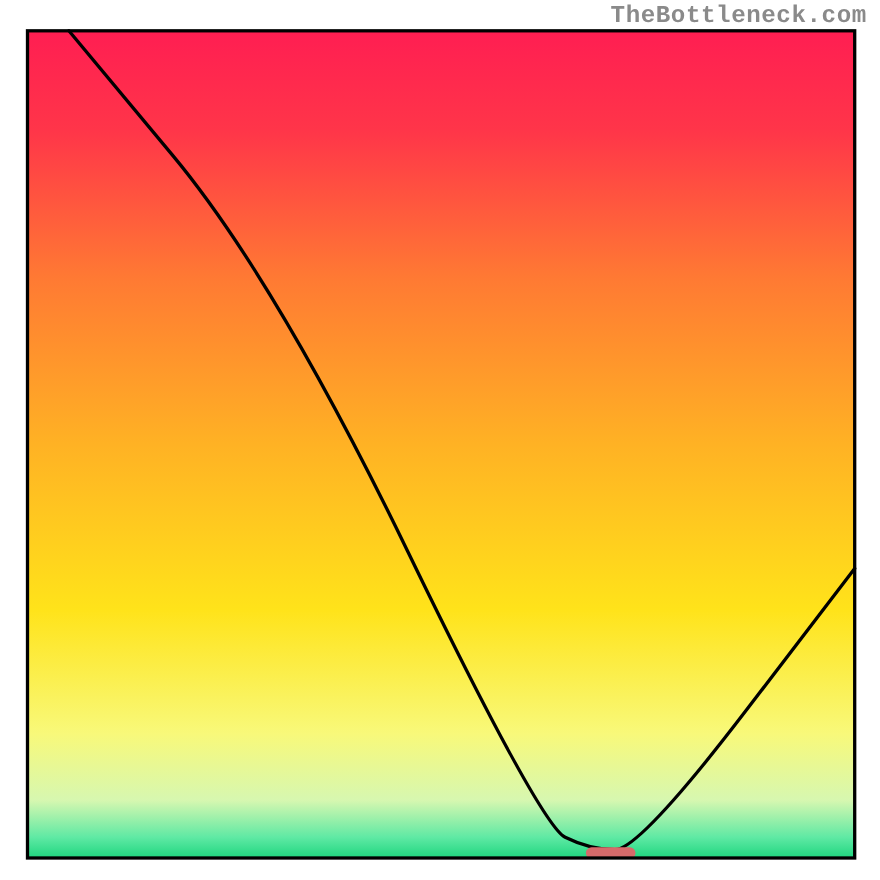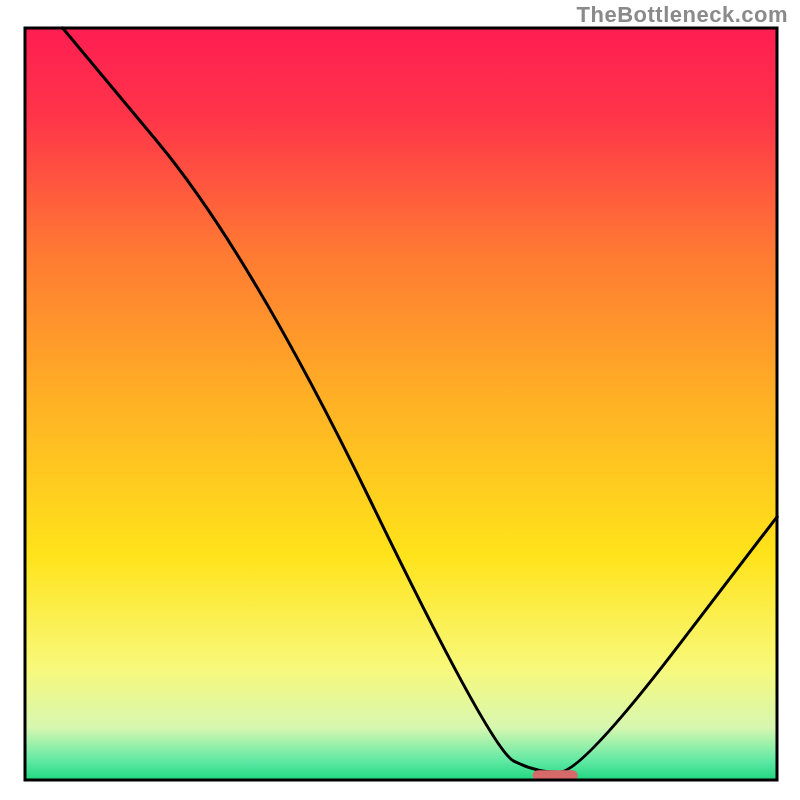--- a/index.html
+++ b/index.html
@@ -7,20 +7,21 @@
     padding: 0;
     width: 800px;
     height: 800px;
     background: #fff;
     font-family: Arial, Helvetica, sans-serif;
   }
   #stage {
     position: relative;
     width: 800px;
     height: 576px;
+    font-family: Liberation Mono, monospace;
   }
   #watermark {
     position: absolute;
     top: 2px;
     right: 12px;
     font-size: 22px;
     font-weight: bold;
     color: #8a8a8a;
     letter-spacing: 0.5px;
   }

